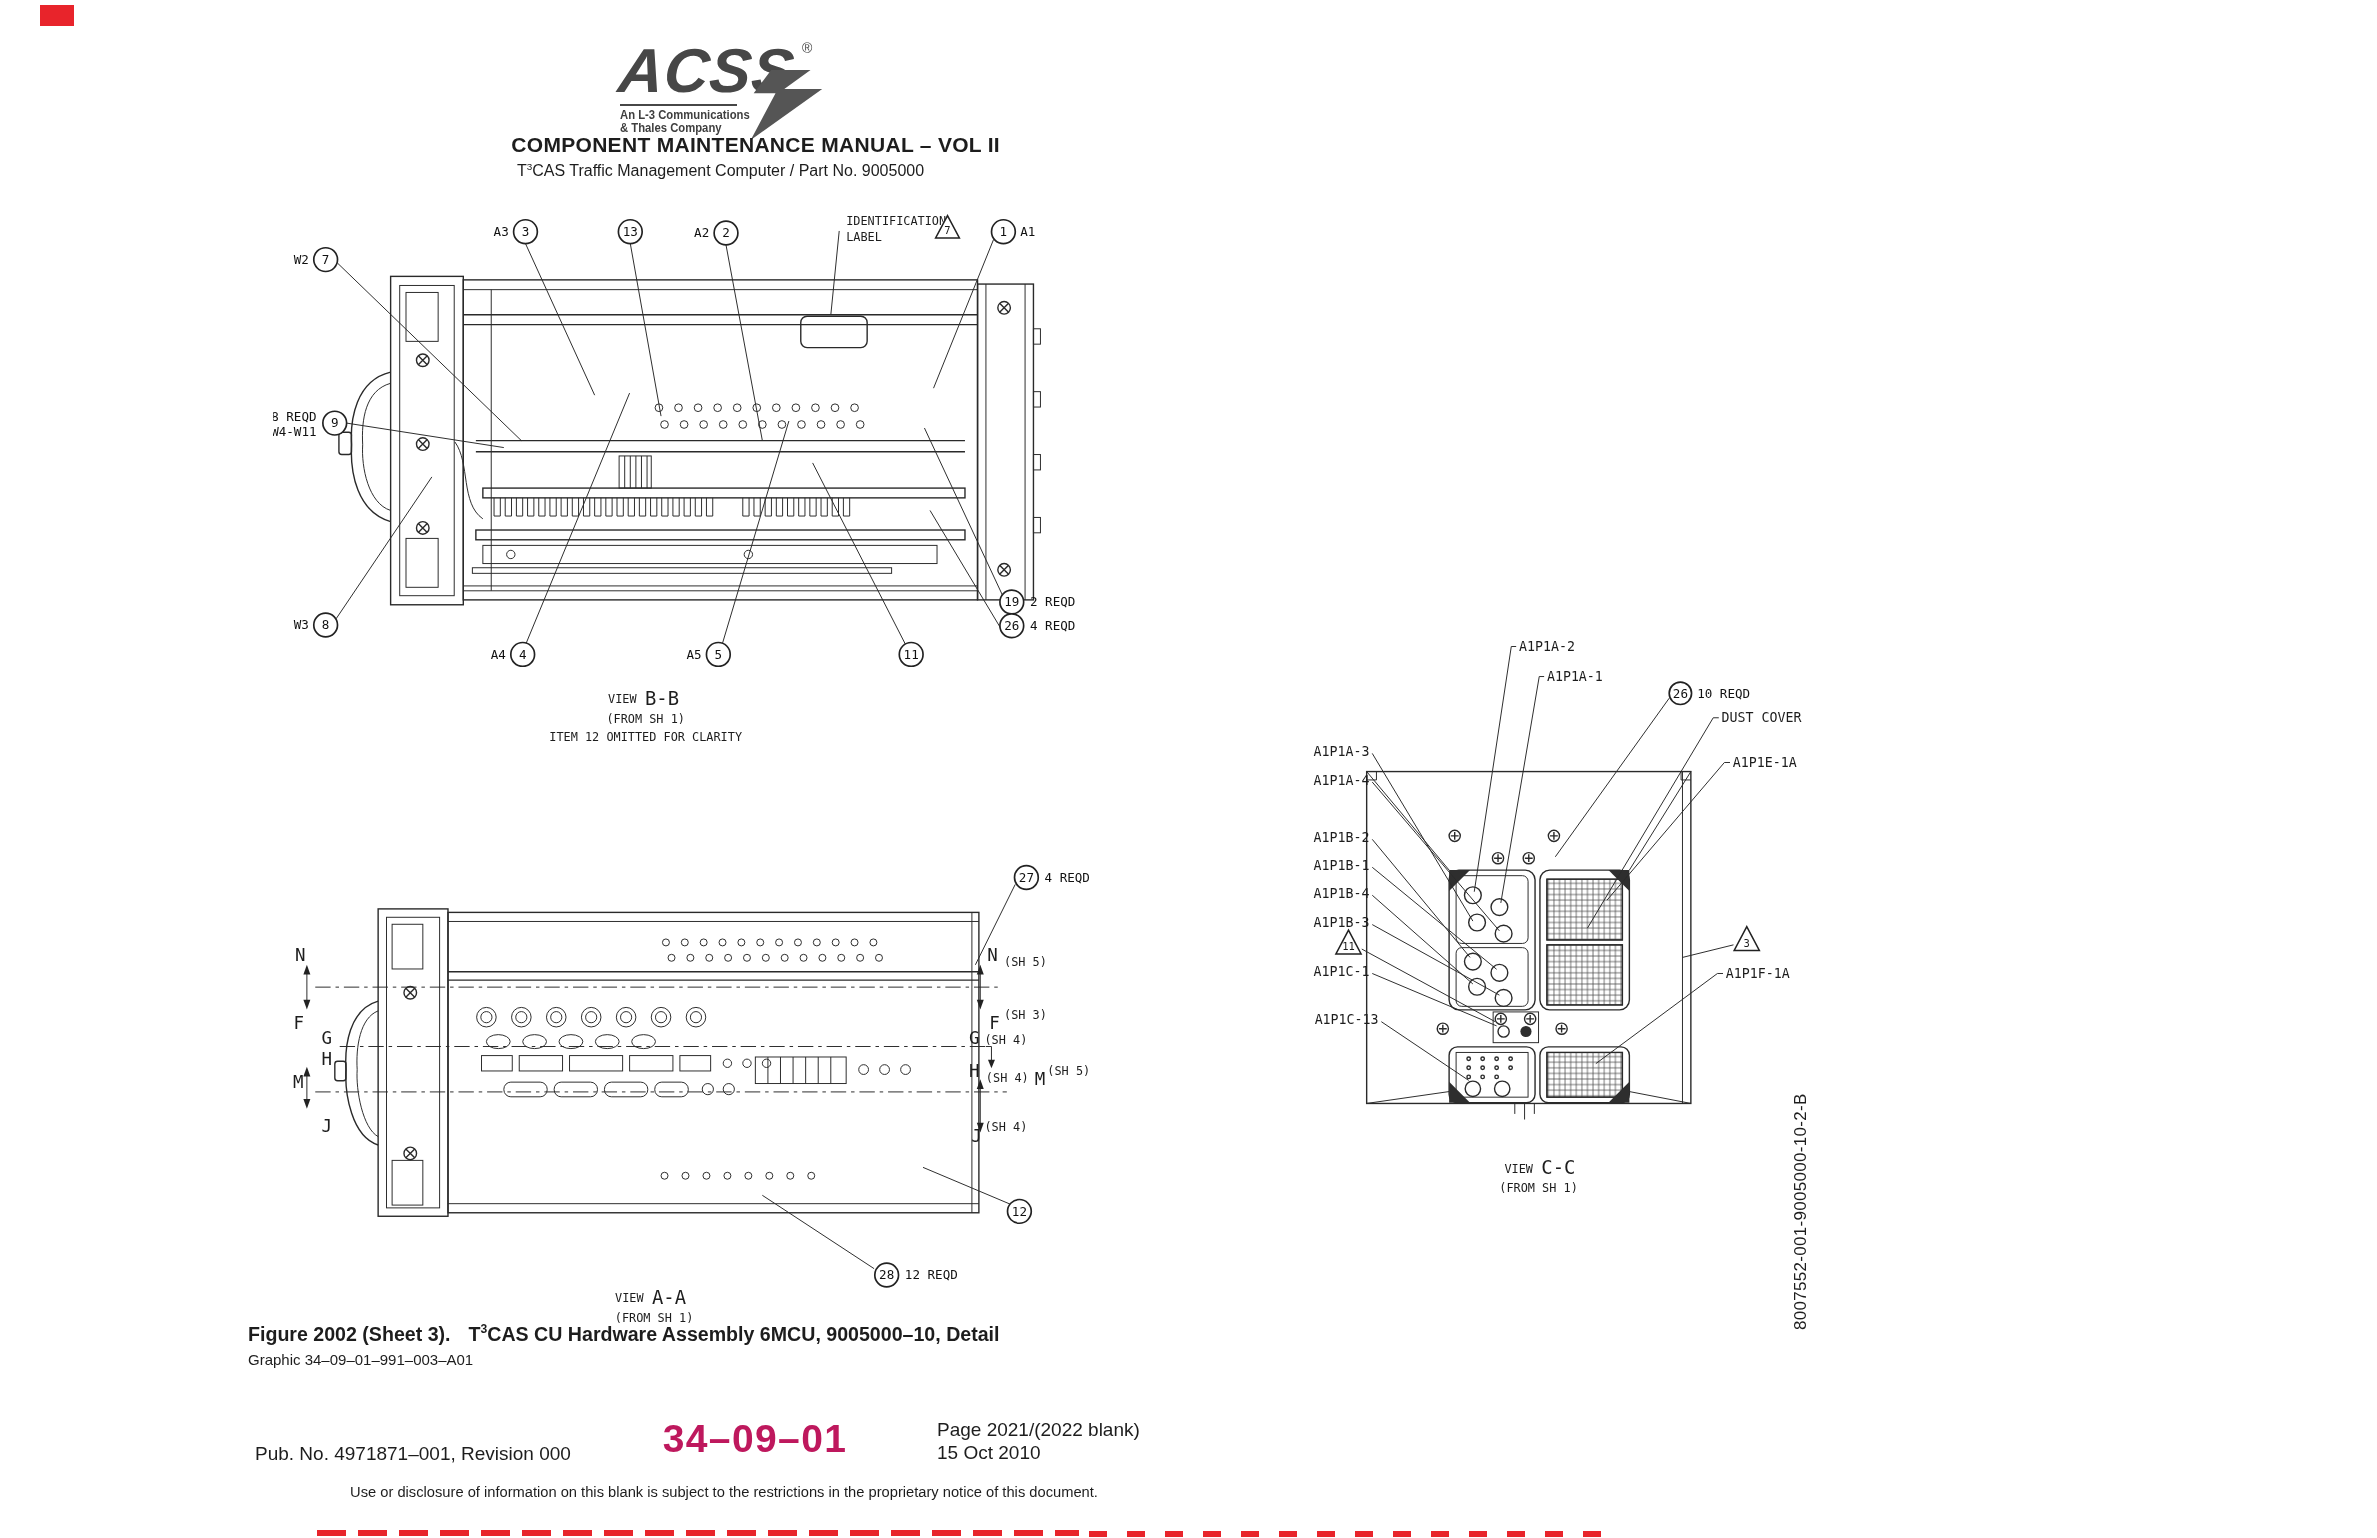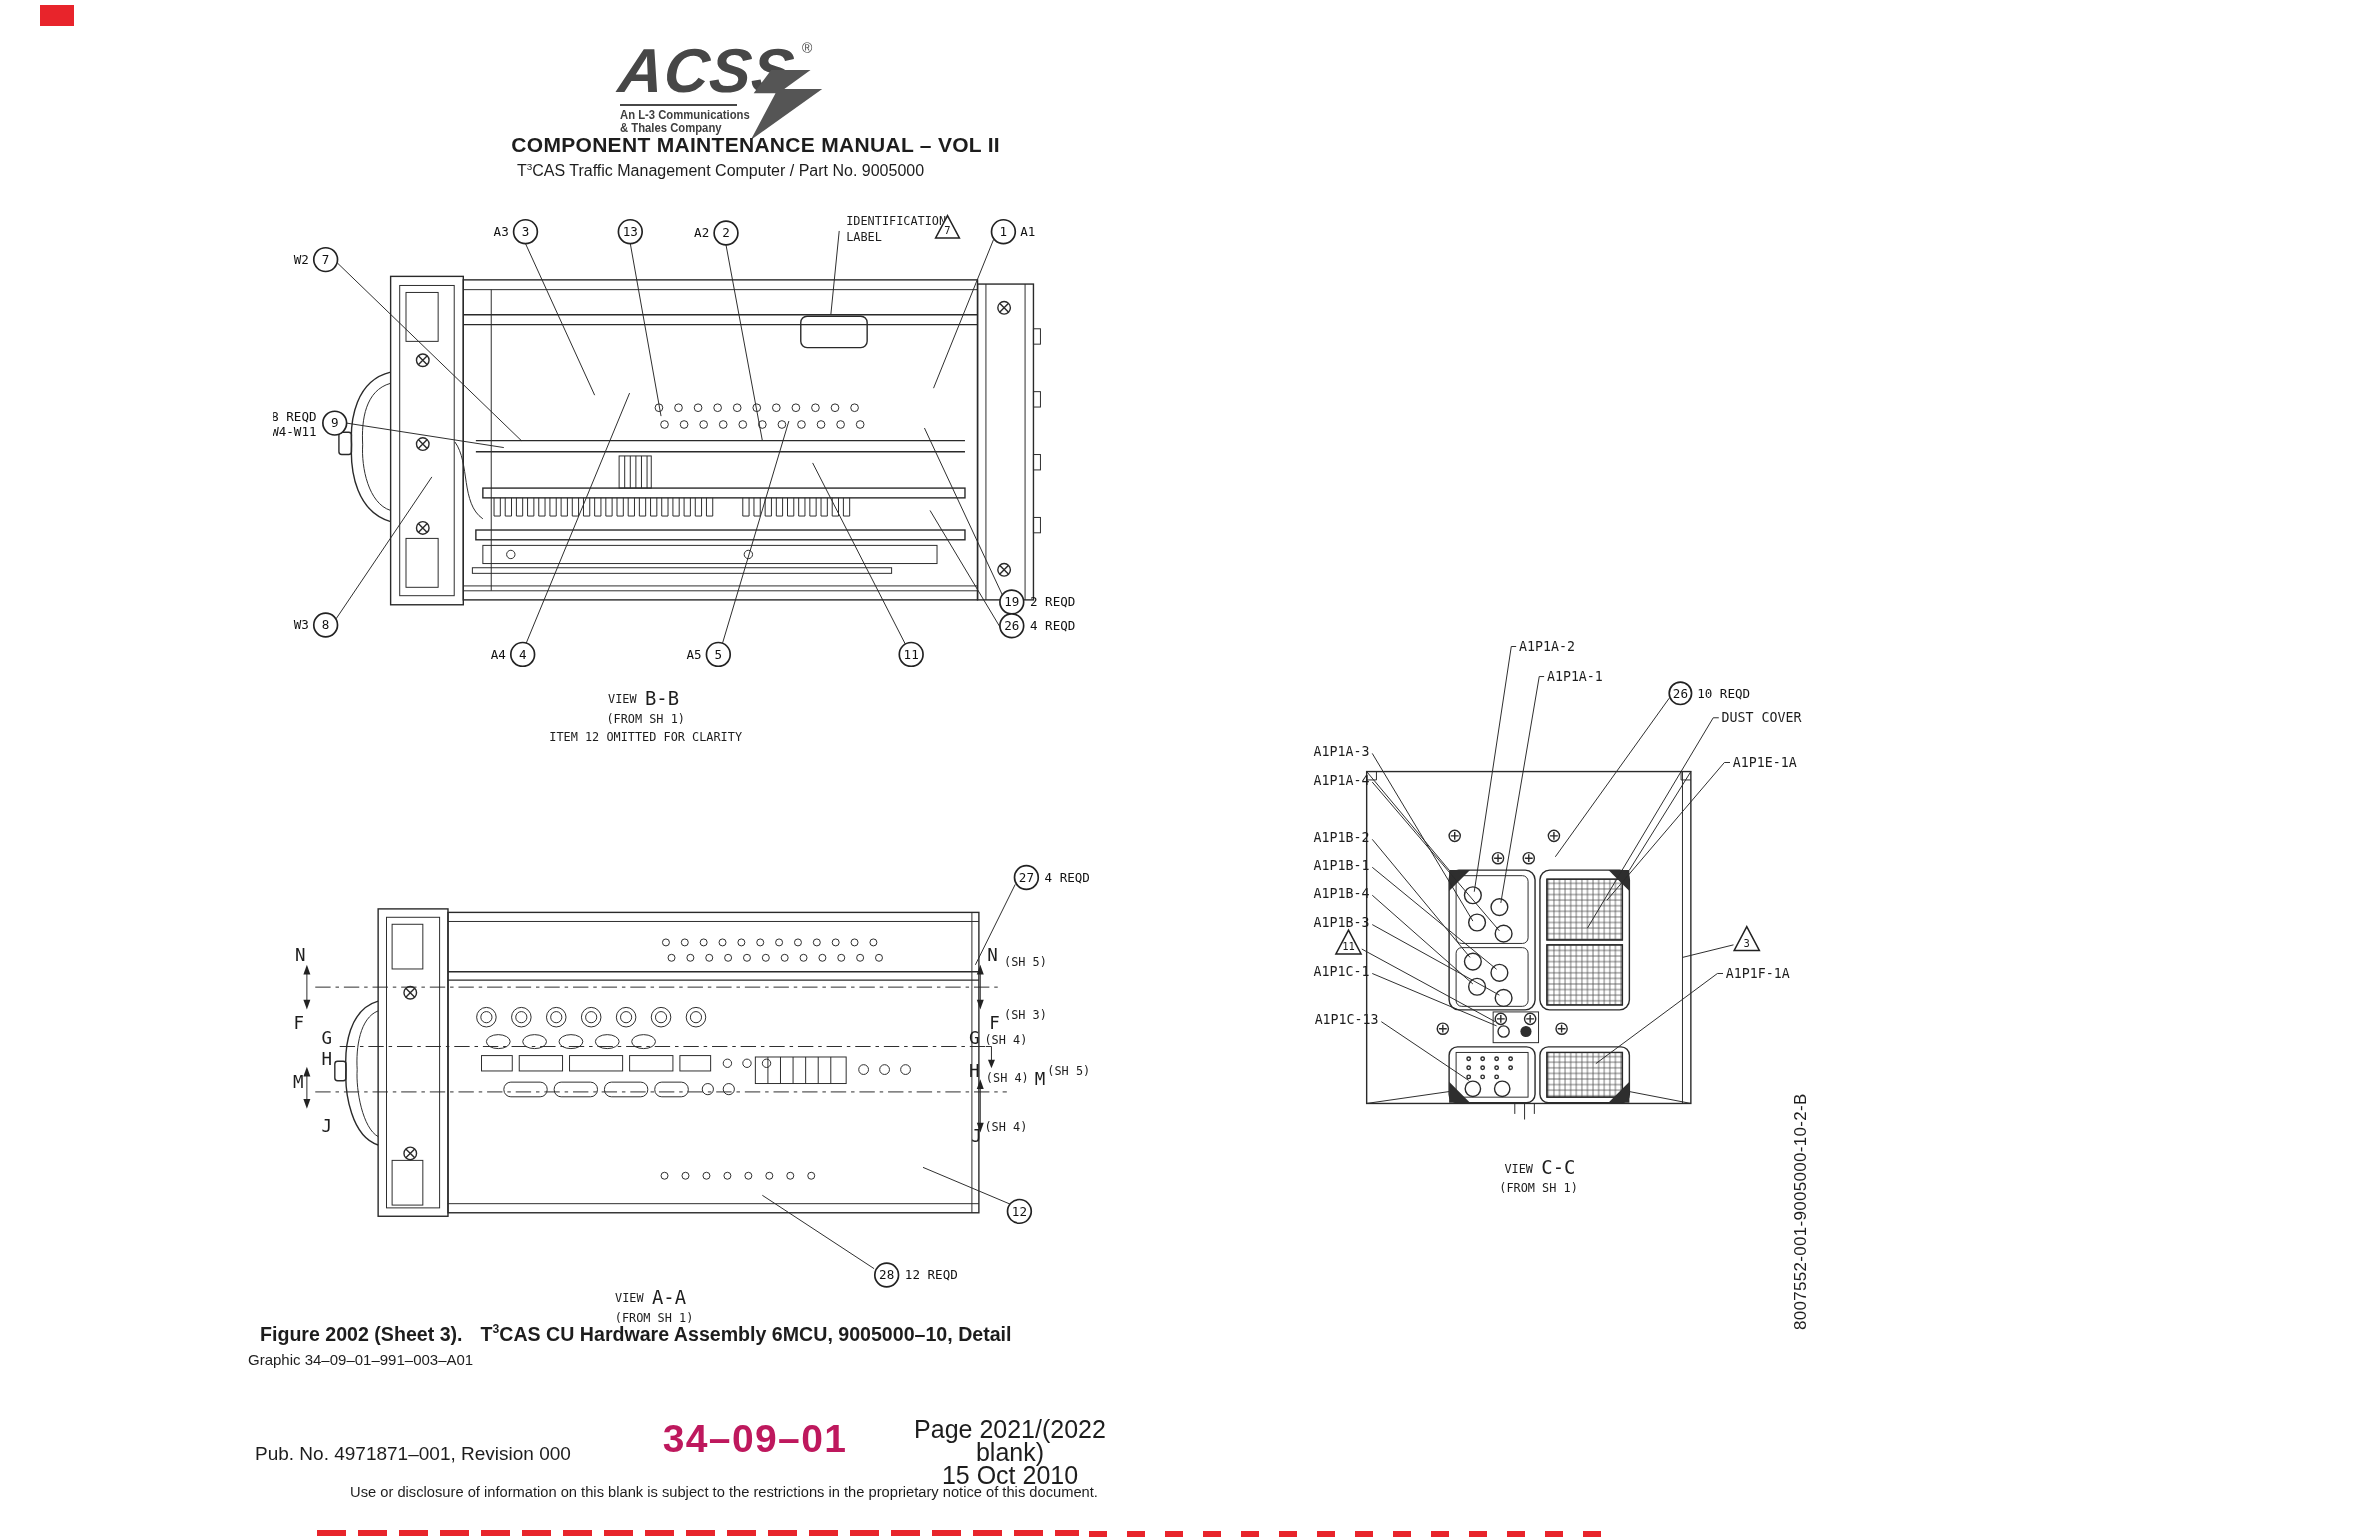--- a/index.html
+++ b/index.html
@@ -38,27 +38,27 @@
   .mono { font-family:"DejaVu Sans Mono", monospace; fill:#1d1d1d; }
   .t15 { font-size:15px; } .t17 { font-size:17px; } .t19 { font-size:19px; }
   .t25 { font-size:25px; } .t27 { font-size:27px; }
   .co circle { stroke:#222; stroke-width:2.4; fill:#fff; }
   .co text { font-family:"DejaVu Sans Mono", monospace; font-size:18px; fill:#111; }
   .tri { stroke:#222; stroke-width:2.2; fill:#fff; }
   .darkfill { fill:#2e2e2e; stroke:none; }
   .arrow { fill:#222; stroke:none; }
 
   
-  .caption1 { left:248px; top:1322px; font-size:19.6px; font-weight:700; white-space:nowrap;margin-left:12px; }
+  .caption1 { left:248px; top:1322px; font-size:19.6px; font-weight:700; white-space:nowrap; }
   .caption1 .gap { display:inline-block; width:18px; }
   .caption2 { left:248px; top:1351px; font-size:15px; }
   .f-pub { left:255px; top:1443px; font-size:19px; }
   .f-chap { left:643px; top:1417px; width:224px; text-align:center; font-size:39px; font-weight:700;
             letter-spacing:1.4px; color:#be185d; }
-  .f-page { left:886px; top:1418px; width:248px; text-align:center; font-size:25px; line-height:23px; }
+  .f-page { left:937px; top:1418px; width:248px; text-align:left; font-size:19px; line-height:23px; }
   .f-notice { left:294px; top:1484px; width:860px; text-align:center; font-size:14.7px; }
   .side-code { left:1791px; top:1330px; width:266px; font-size:17px; letter-spacing:0.3px;
       transform:rotate(-90deg); transform-origin:0 0; white-space:nowrap; }
 </style>
 </head>
 <body>
 
 <div class="abs red-box"></div>
 <div class="abs red-strip1"></div>
 <div class="abs red-strip2"></div>

